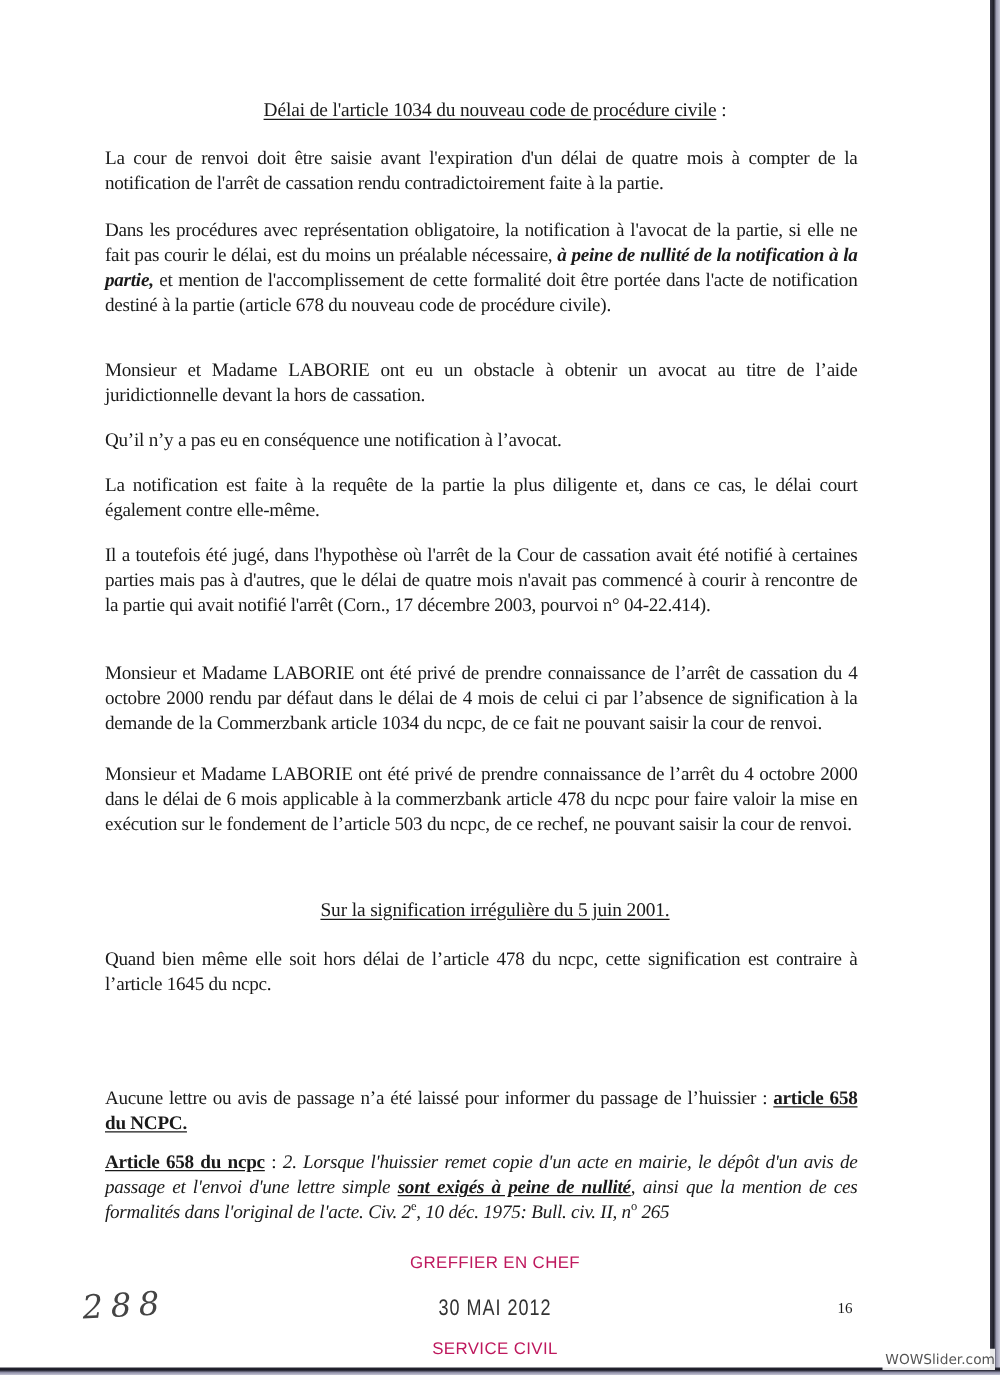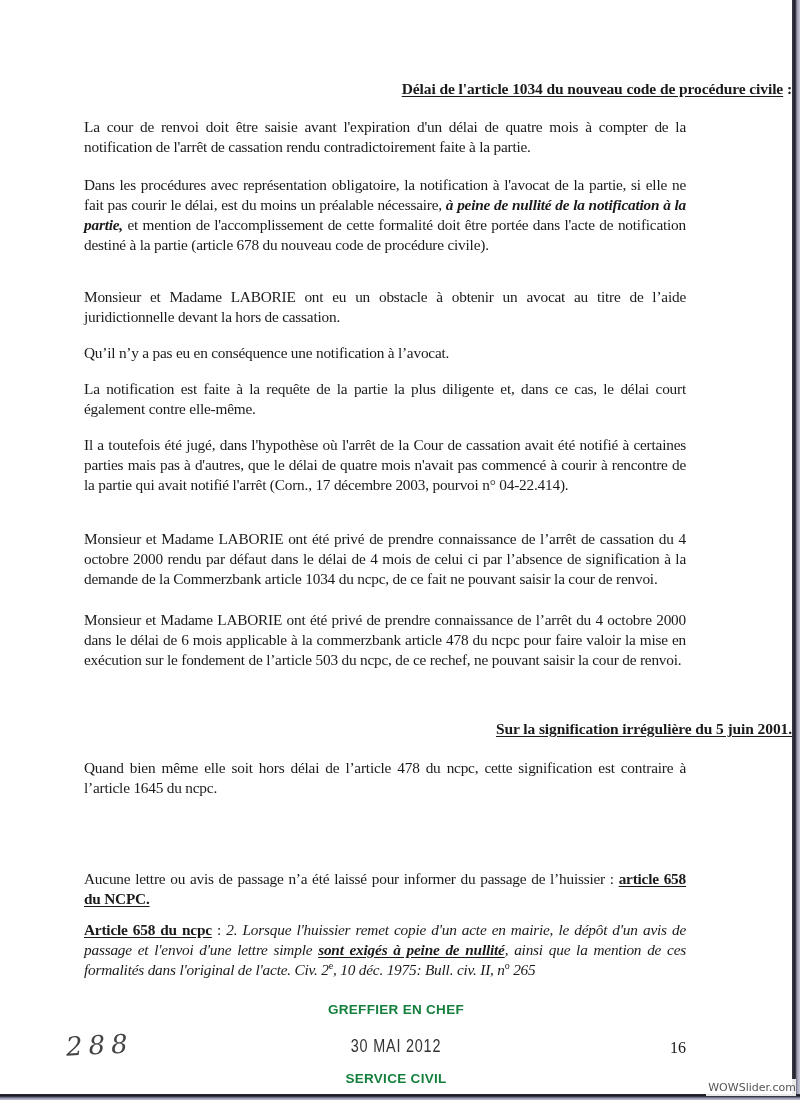--- a/index.html
+++ b/index.html
@@ -14,50 +14,50 @@
       position: absolute; left: 0; top: 1094px; width: 800px; height: 6px;
       background: linear-gradient(to bottom, #2a2a36 0, #1a1a24 2px, #9090a8 4px, #c4c4d4 6px);
     }
 
     .page {
       position: absolute; left: 0; top: 0; width: 792px; height: 1094px;
       background: #ffffff;
     }
 
     .heading {
-      position: absolute; left: 0; width: 792px; text-align: right;
-      font-weight: bold; font-size: 15.5px; letter-spacing: -0.1px;
+      position: absolute; left: 0; width: 792px; text-align: center;
+      font-weight: normal; font-size: 15.5px; letter-spacing: -0.1px;
     }
     .heading .u { text-decoration: underline; text-underline-offset: 2px; }
 
     .para {
       position: absolute; left: 84px; width: 602px;
       font-size: 15.3px; line-height: 20px; text-align: justify;
       letter-spacing: -0.2px;
     }
     .para b.u, .u-strong { font-weight: bold; text-decoration: underline; text-underline-offset: 2px; }
     .para i { font-style: italic; }
     .para .bi { font-weight: bold; font-style: italic; }
     sup { font-size: 10px; line-height: 0; }
 
     .stamp {
       position: absolute; left: 0; width: 792px; text-align: center;
-      font-family: "Liberation Sans", sans-serif; font-weight: bold; color: #15803d;
+      font-family: "Liberation Sans", sans-serif; font-weight: normal; color: #be185d;
     }
     .stamp-title { top: 1002px; font-size: 13.5px; letter-spacing: 0.3px; }
     .stamp-date { top: 1036px; font-size: 18px; font-weight: normal; color: #333; transform: scaleX(0.8); letter-spacing: 1px; }
     .stamp-service { top: 1071px; font-size: 13.5px; letter-spacing: 0.3px; }
 
     .handwritten {
       position: absolute; left: 66px; top: 1030px; font-size: 26px;
       font-family: "DejaVu Serif", serif; color: #444; font-style: italic;
       letter-spacing: 6px; transform: rotate(-3deg);
     }
     .page-number {
-      position: absolute; left: 670px; top: 1039px; font-size: 16px;
+      position: absolute; left: 670px; top: 1039px; font-size: 12px;
     }
     .watermark {
       position: absolute; left: 706px; top: 1079px; width: 90px; height: 17px;
       background: rgba(255,255,255,0.9); font-family: "DejaVu Sans", sans-serif;
       font-size: 11px; color: #555; text-align: right; line-height: 17px;
     }
   </style>
 </head>
 <body>
 

